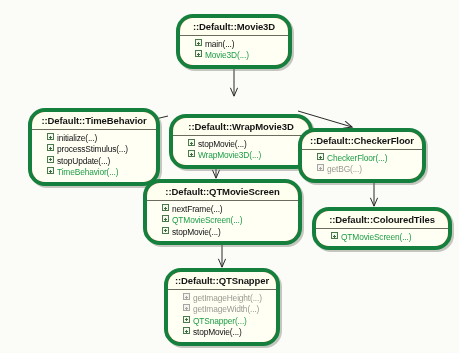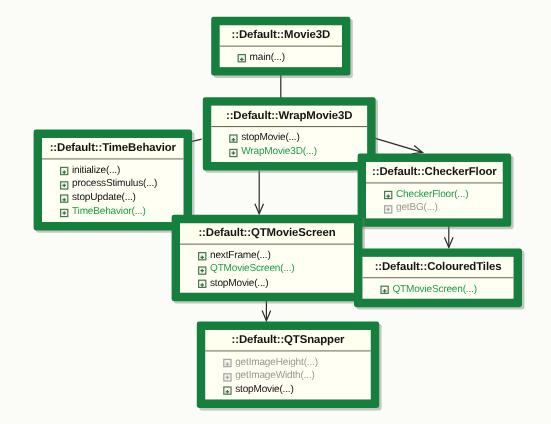--- a/index.html
+++ b/index.html
@@ -8,23 +8,23 @@
     background:#fbfbf7;
     font-family:"Liberation Sans", sans-serif;
     overflow:hidden;
   }
   #canvas{position:relative;width:459px;height:353px;}
 
   #edges{position:absolute;left:0;top:0;width:459px;height:353px;}
 
   .uml-class{
     position:absolute;
-    background:#a3a3a3;
-    border:7px solid #15803d;
-    border-radius:2px;
+    background:#c2410c;
+    border:4px solid #15803d;
+    border-radius:17px;
     box-shadow:2px 2px 0 rgba(120,120,110,.40);
     box-sizing:border-box;
     overflow:hidden;
   }
   .uml-header{
     text-align:center;
     font-size:9.5px;
     font-weight:bold;
     color:#141414;
     padding:3px 4px 3px 4px;
@@ -32,21 +32,21 @@
     border-bottom:1px solid #6b6b5e;
     white-space:nowrap;
     letter-spacing:-0.1px;
   }
   .uml-members{
     padding:3px 2px 3px 3px;
     background:#fffff4;
   }
   .member{
     display:flex;
-    align-items:flex-end;
+    align-items:flex-start;
     font-size:8.4px;
     line-height:10.4px;
     white-space:nowrap;
     padding:0 0 1px 12px;
     letter-spacing:-0.15px;
   }
   .mi{
     display:inline-block;
     width:7px;height:7px;
     margin-right:3px;
@@ -96,20 +96,24 @@
     </g>
   </svg>
 
   <div class="uml-class" id="box-movie3d" style="left: 176px; top: 14px; width: 116px;">
     <div class="uml-header">::Default::Movie3D</div>
     <div class="uml-members">
       <div class="member m-normal">
         <span class="mi"></span>
         <span>main(...)</span>
       </div>
+      <div class="member m-ctor">
+        <span class="mi"></span>
+        <span>Movie3D(...)</span>
+      </div>
     </div>
   </div>
 
   <div class="uml-class" id="box-timebehavior" style="left: 28px; top: 108px; width: 132px;">
     <div class="uml-header">::Default::TimeBehavior</div>
     <div class="uml-members">
       <div class="member m-normal">
         <span class="mi"></span>
         <span>initialize(...)</span>
       </div>
@@ -121,21 +125,21 @@
         <span class="mi"></span>
         <span>stopUpdate(...)</span>
       </div>
       <div class="member m-ctor">
         <span class="mi"></span>
         <span>TimeBehavior(...)</span>
       </div>
     </div>
   </div>
 
-  <div class="uml-class" id="box-wrapmovie3d" style="left: 169px; top: 81px; width: 144px;">
+  <div class="uml-class" id="box-wrapmovie3d" style="left: 169px; top: 114px; width: 144px;">
     <div class="uml-header">::Default::WrapMovie3D</div>
     <div class="uml-members">
       <div class="member m-normal">
         <span class="mi"></span>
         <span>stopMovie(...)</span>
       </div>
       <div class="member m-ctor">
         <span class="mi"></span>
         <span>WrapMovie3D(...)</span>
       </div>
@@ -167,41 +171,45 @@
         <span class="mi"></span>
         <span>QTMovieScreen(...)</span>
       </div>
       <div class="member m-normal">
         <span class="mi"></span>
         <span>stopMovie(...)</span>
       </div>
     </div>
   </div>
 
-  <div class="uml-class" id="box-colouredtiles" style="left: 295px; top: 207px; width: 140px;">
+  <div class="uml-class" id="box-colouredtiles" style="left: 312px; top: 207px; width: 140px;">
     <div class="uml-header">::Default::ColouredTiles</div>
     <div class="uml-members">
       <div class="member m-ctor">
         <span class="mi"></span>
         <span>QTMovieScreen(...)</span>
       </div>
     </div>
   </div>
 
-  <div class="uml-class" id="box-qtsnapper" style="left: 164px; top: 268px; width: 152px;">
+  <div class="uml-class" id="box-qtsnapper" style="left: 164px; top: 268px; width: 116px;">
     <div class="uml-header">::Default::QTSnapper</div>
     <div class="uml-members">
       <div class="member m-dim">
         <span class="mi"></span>
         <span>getImageHeight(...)</span>
       </div>
       <div class="member m-dim">
         <span class="mi"></span>
         <span>getImageWidth(...)</span>
       </div>
+      <div class="member m-ctor">
+        <span class="mi"></span>
+        <span>QTSnapper(...)</span>
+      </div>
       <div class="member m-normal">
         <span class="mi"></span>
         <span>stopMovie(...)</span>
       </div>
     </div>
   </div>
 
 </div>
 
 </body></html>

